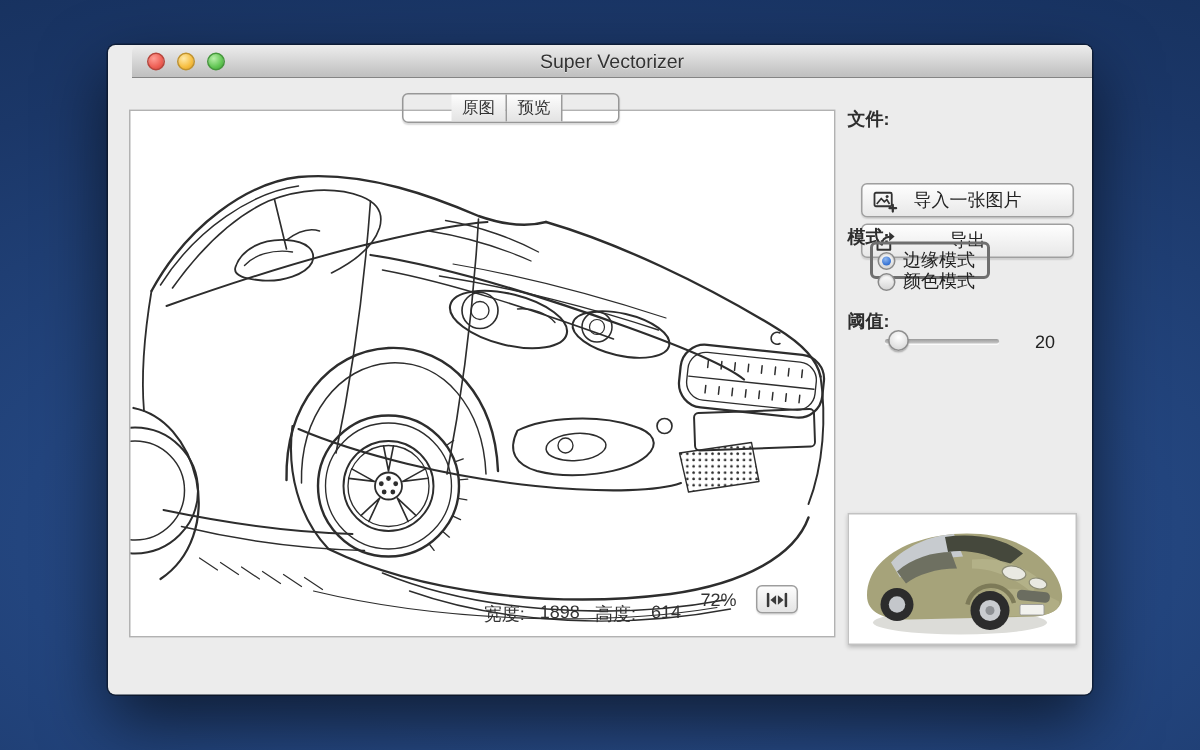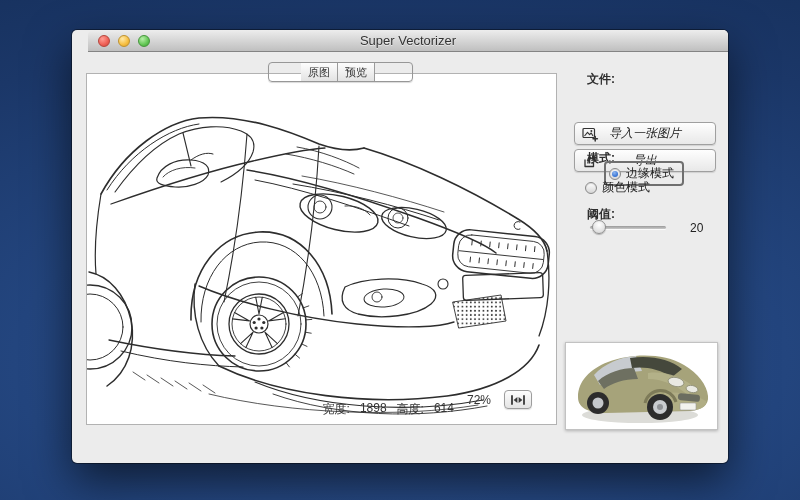--- a/index.html
+++ b/index.html
@@ -37,29 +37,29 @@
   .segmented{ position:absolute; left:196px; top:32px; display:flex; height:20px;
     border:1px solid #979797; border-radius:4px; overflow:hidden;
     box-shadow:0 1px 1px rgba(0,0,0,.15);padding-left:32px; }
   .segment{ width:37px; font-size:11px; color:#333; text-align:center; line-height:19px;
     background:linear-gradient(#fdfdfd,#e3e3e3); border-right:1px solid #9b9b9b; cursor:pointer; }
   .segment:last-child{ border-right:none;margin-top:33px; }
   .segment.selected{ background:linear-gradient(#a2a2a2,#868686); color:#f1f1f1;
     box-shadow:inset 0 1px 3px rgba(0,0,0,.35); }
 
   
-  .section-label{ position:absolute; left:515px; font-size:12px; font-weight:bold; color:#2e2e2e; }
+  .section-label{ position:absolute; left:493px; font-size:12px; font-weight:bold; color:#2e2e2e; }
   .btn{ position:absolute; left:502px; width:142px; height:23px;
     border:1px solid #9f9f9f; border-radius:4px; background:linear-gradient(#fefefe,#e8e8e8);
     box-shadow:0 1px 1px rgba(0,0,0,.12); font-size:12px; color:#222;
     font-family:"Liberation Sans", sans-serif; cursor:pointer; }
   .btn .icon{ position:absolute; left:7px; top:3px; }
-  .btn .lbl{ display:block; width:100%; text-align:center; line-height:21px;font-style:italic; }
-
-  .focus-ring{ position:absolute; left:532px; top:131px; padding:2px 8px 2px 3px;
+  .btn .lbl{ display:block; width:100%; text-align:center; line-height:21px; }
+
+  .focus-ring{ position:absolute; left:508px; top:131px; padding:2px 8px 2px 3px;
     border:2px solid #6f6f6f; border-radius:4px; }
   .radio-row{ display:flex; align-items:center; gap:5px; font-size:12px; color:#222; cursor:pointer; }
   .radio-row.second{ position:absolute; left:513px; top:149px; }
   .radio{ width:12px; height:12px; border-radius:50%; background:linear-gradient(#fff,#d6d6d6);
     border:1px solid #898989; box-shadow:inset 0 1px 1px rgba(0,0,0,.15); position:relative; flex:0 0 12px; }
   .radio.sel::after{ content:''; position:absolute; left:2px; top:2px; width:6px; height:6px;
     border-radius:50%; background:radial-gradient(circle at 40% 30%, #8fb7ef, #3a76d6 65%, #2a5cb0); }
 
   .slider-row{ position:absolute; left:518px; top:190px; display:flex; align-items:center; gap:24px; }
   .slider{ position:relative; width:76px; height:15px; }

